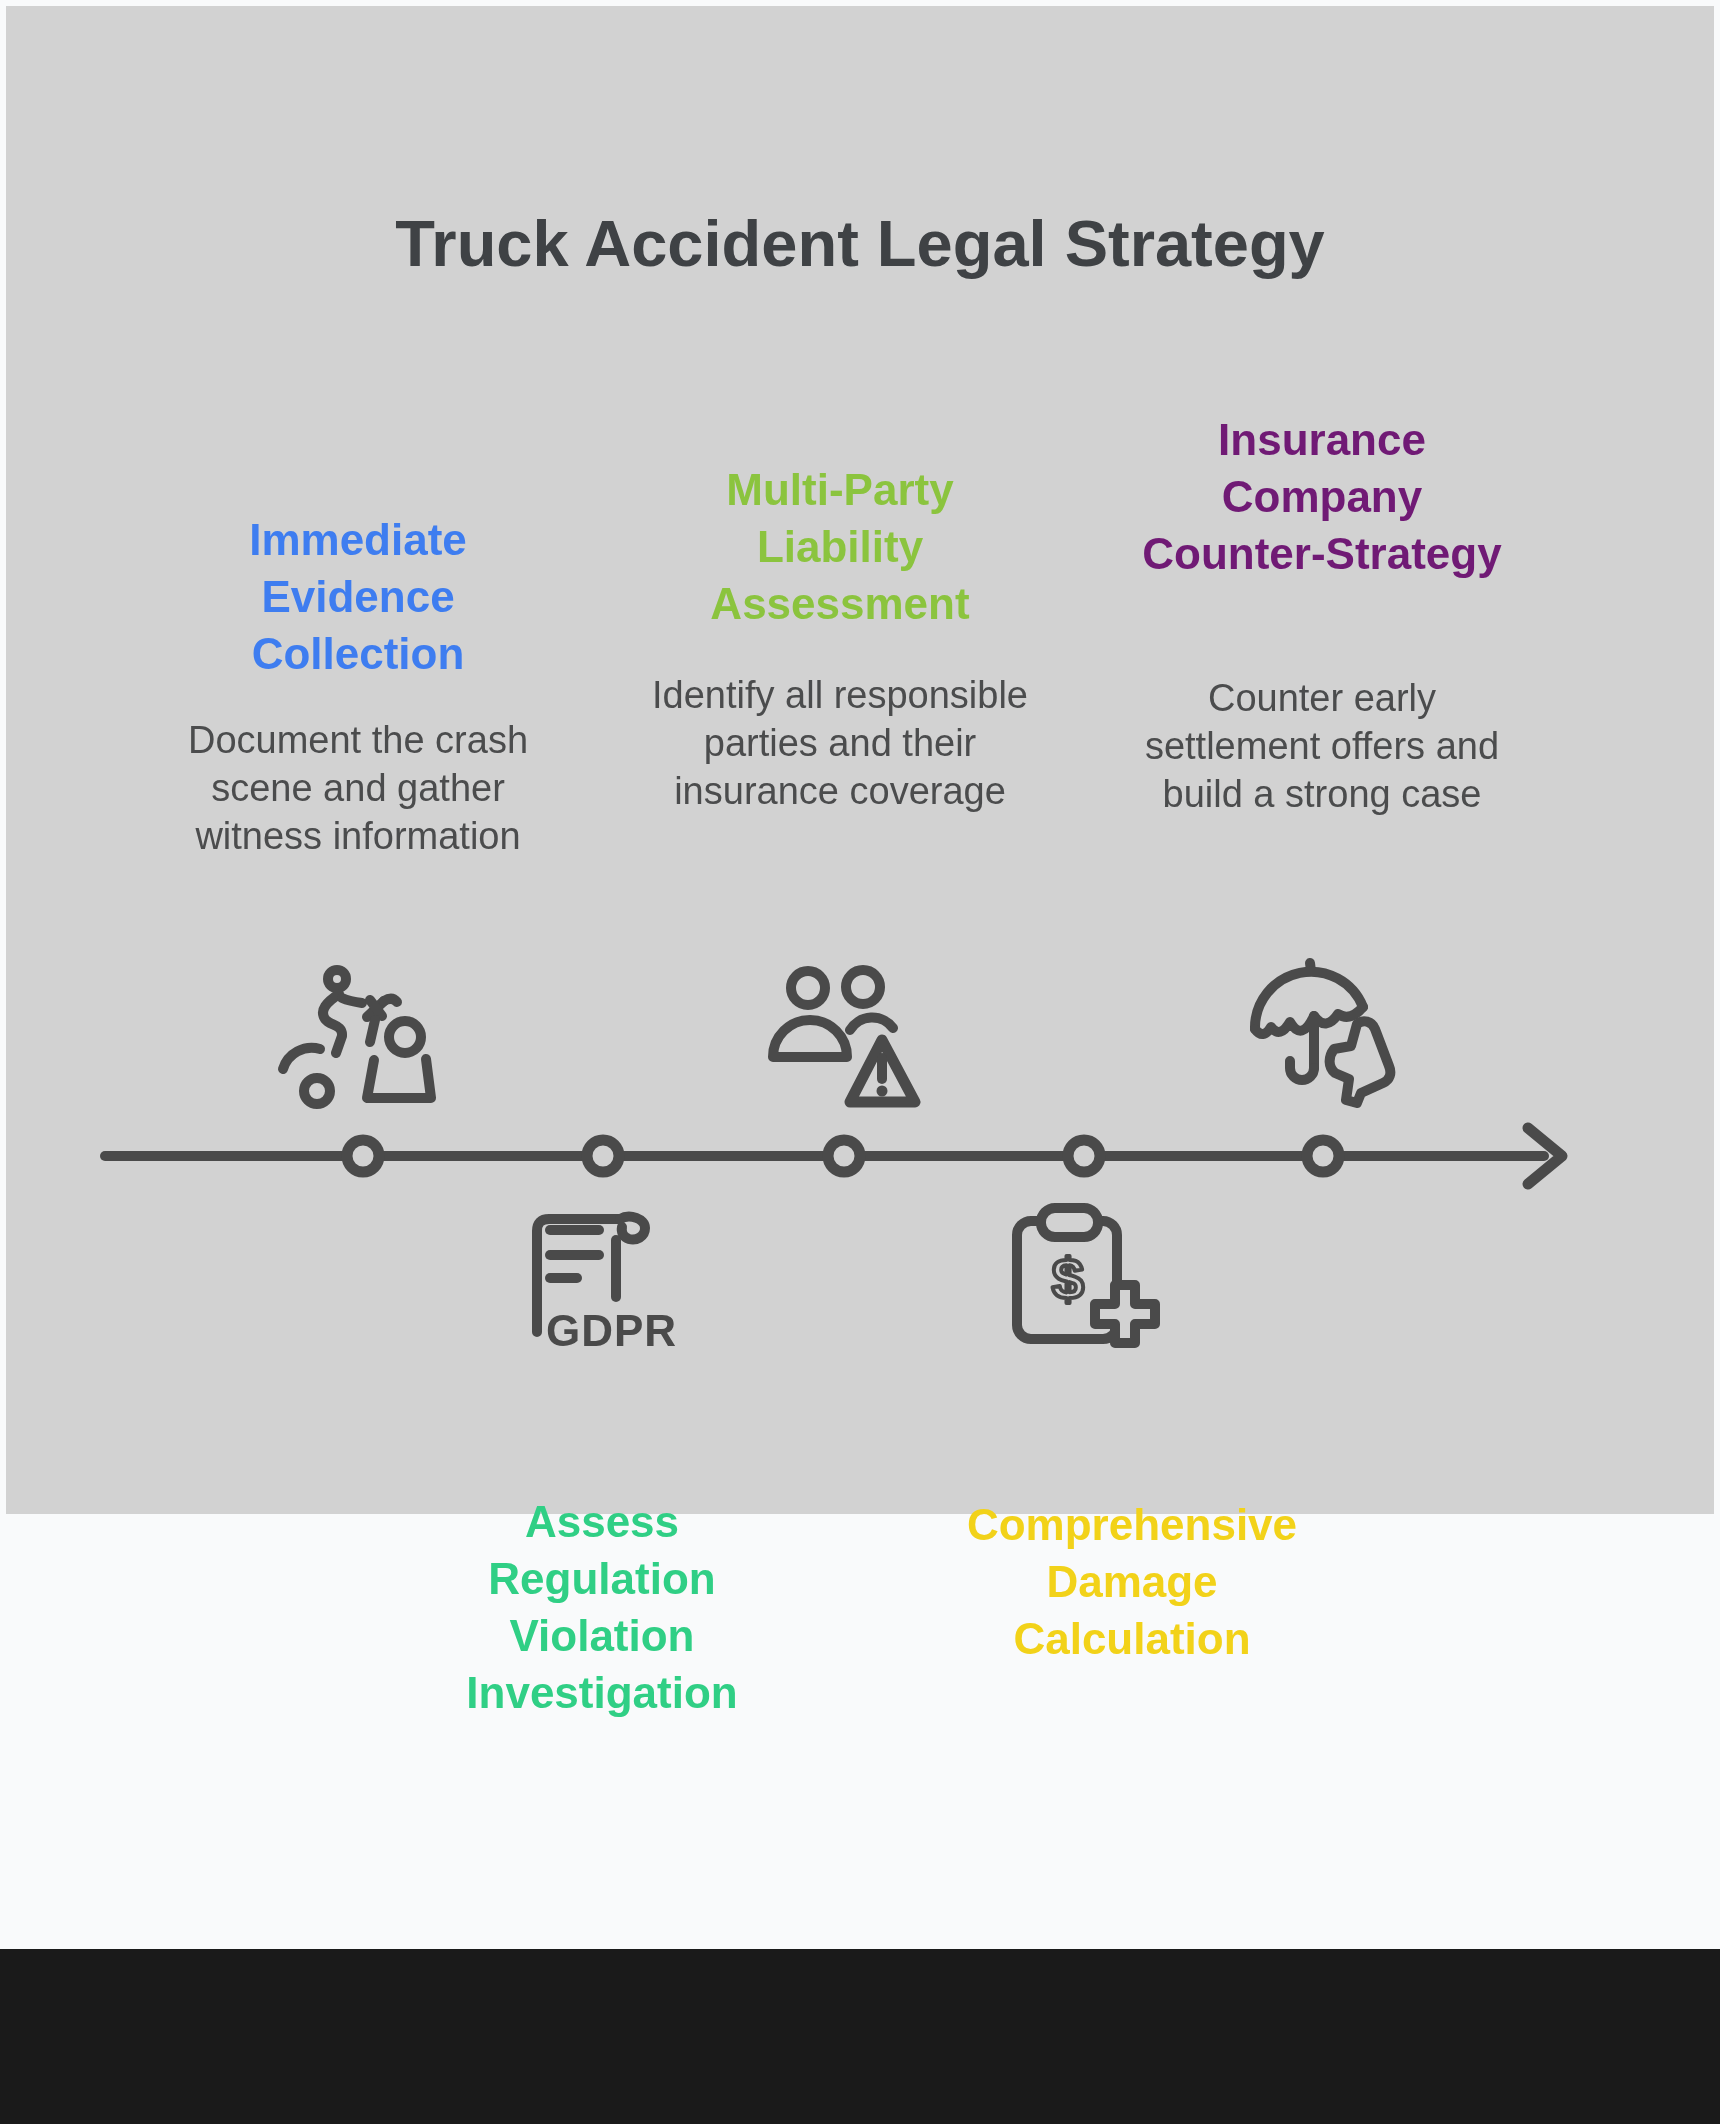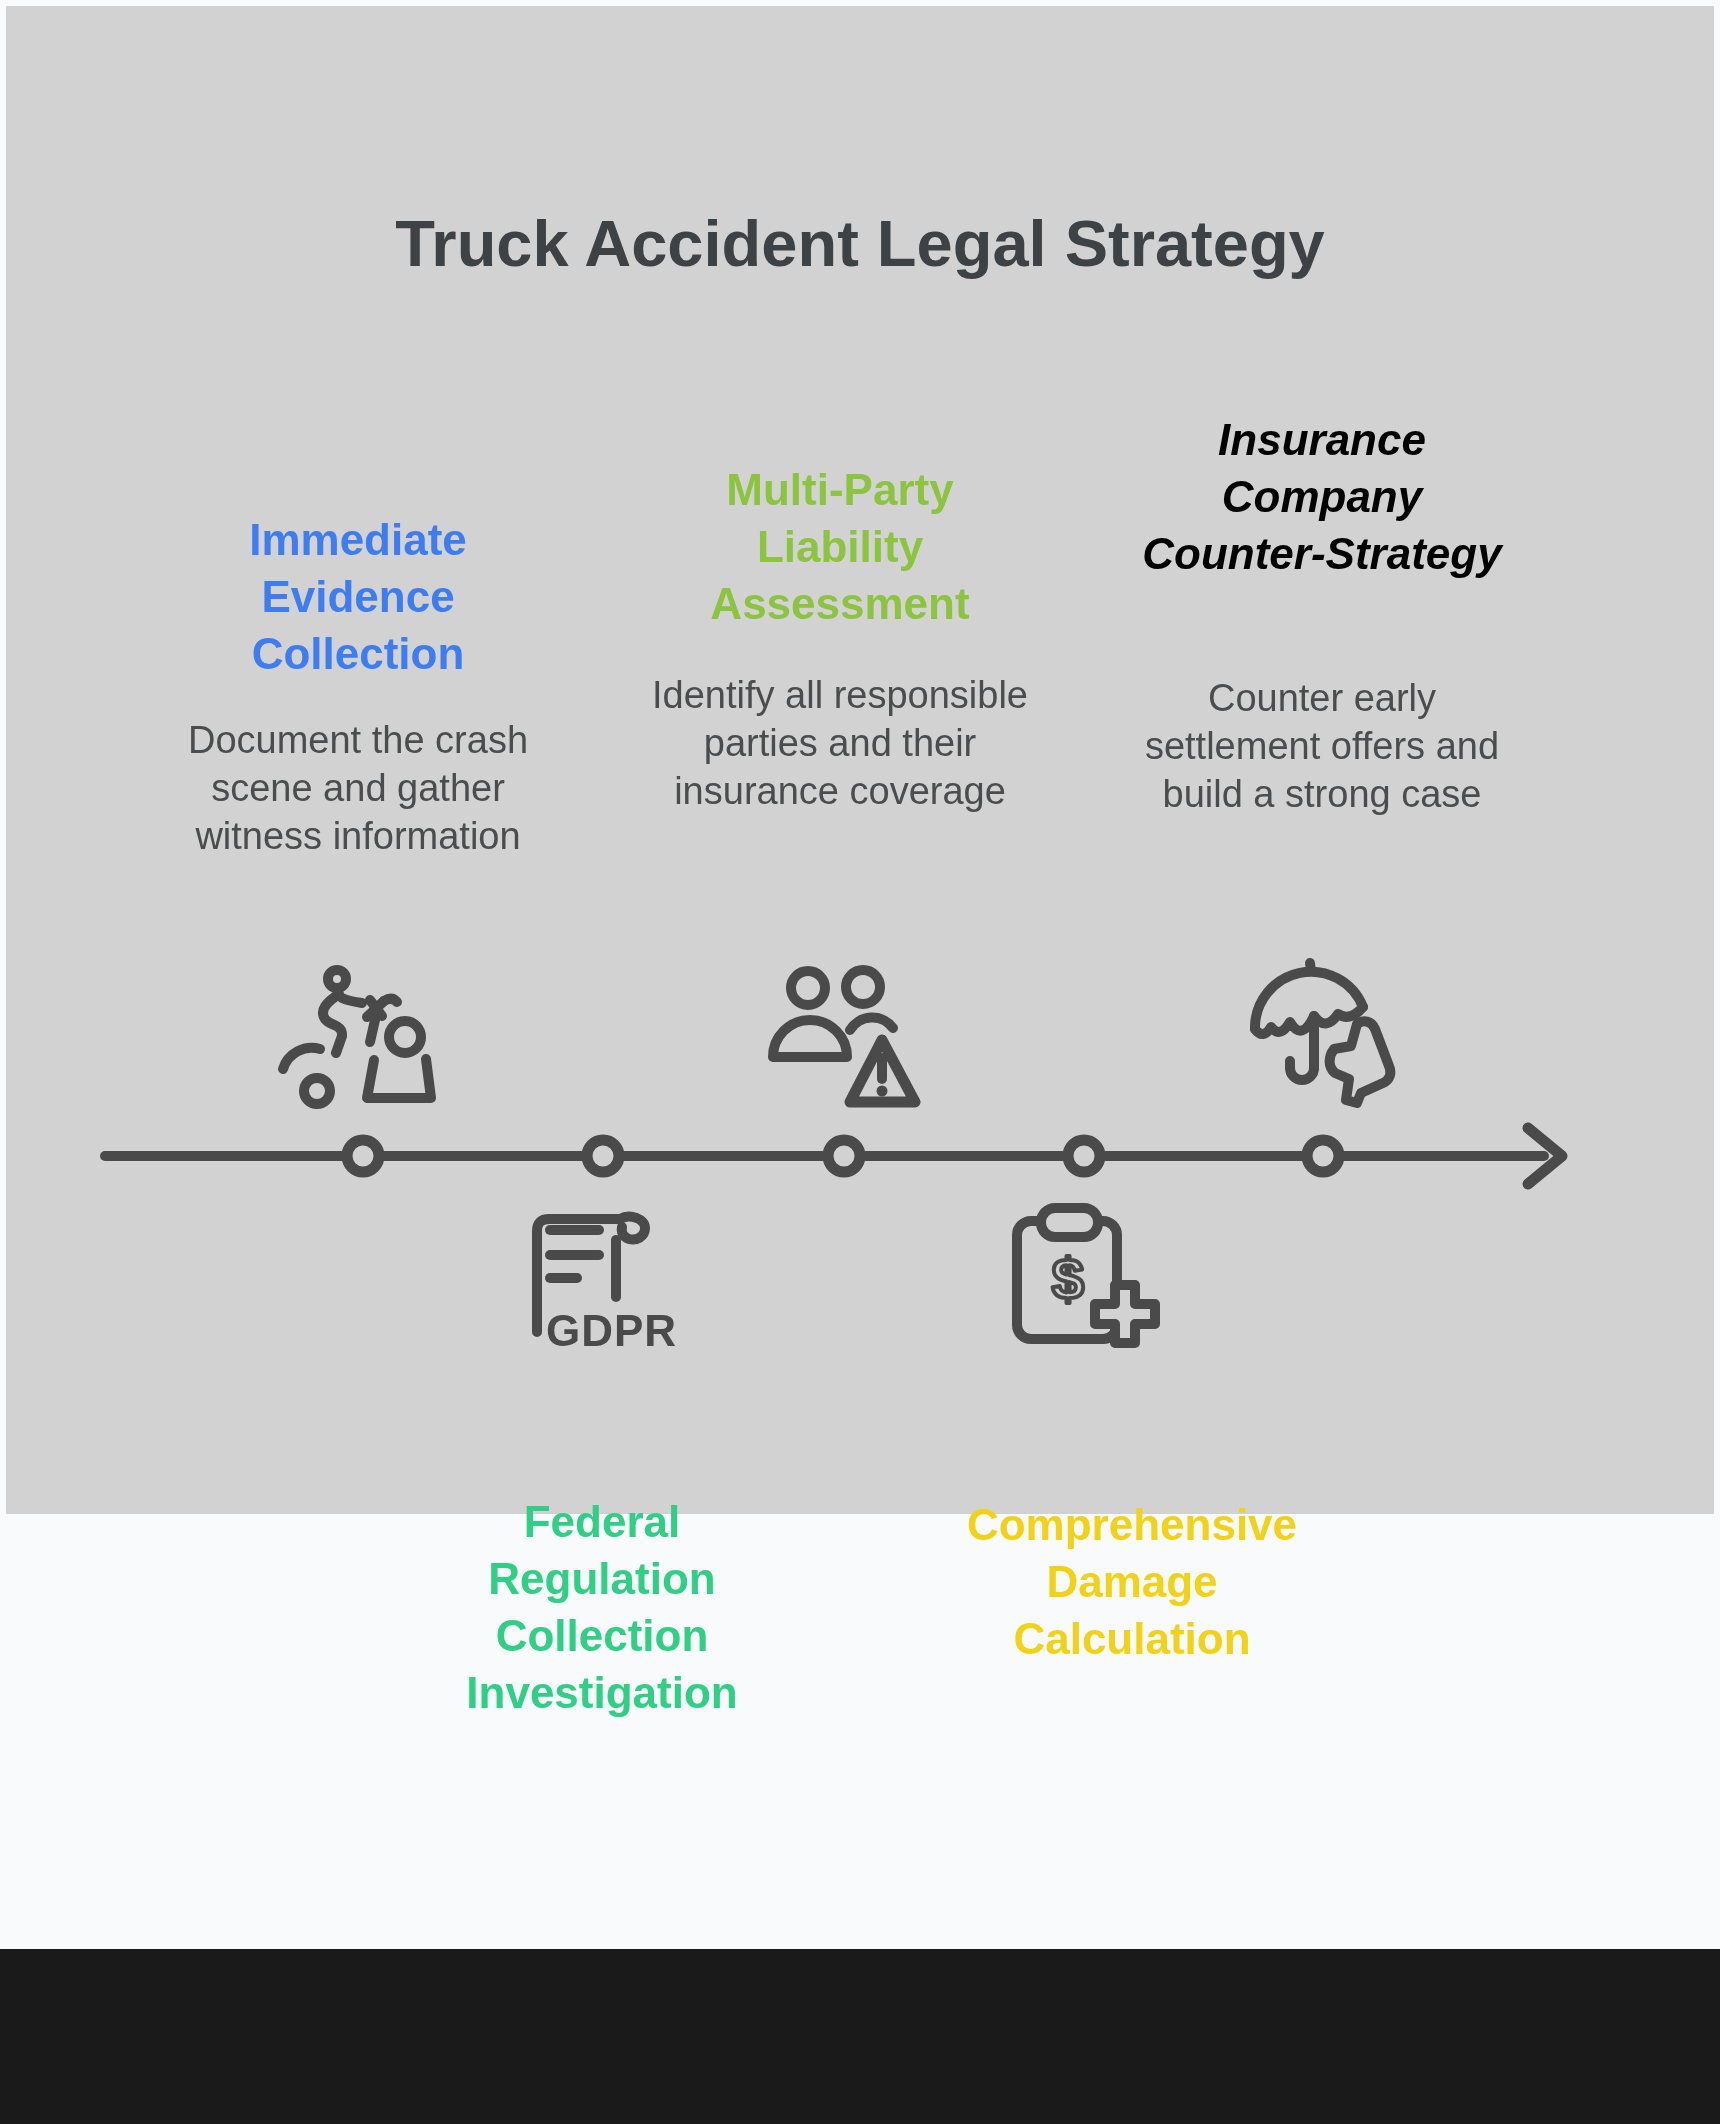--- a/index.html
+++ b/index.html
@@ -73,25 +73,25 @@
 
     <div class="step s2">
       <div class="heading" style="color: rgb(139, 196, 62);">Multi-Party Liability Assessment</div>
       <div class="desc">Identify all responsible parties and their insurance coverage</div>
     </div>
     <div class="step s1">
       <div class="heading" style="color: rgb(62, 125, 240);">Immediate Evidence Collection</div>
       <div class="desc">Document the crash scene and gather witness information</div>
     </div>
     <div class="step s3">
-      <div class="heading" style="color: #000000; font-style: italic;">Insurance Company Counter-Strategy</div>
+      <div class="heading" style="color: #701a75;">Insurance Company Counter-Strategy</div>
       <div class="desc">Counter early settlement offers and build a strong case</div>
     </div>
     <div class="step s4">
-      <div class="heading" style="color: rgb(48, 207, 133);">Federal Regulation Collection Investigation</div>
+      <div class="heading" style="color: rgb(48, 207, 133);">Assess Regulation Violation Investigation</div>
     </div>
     <div class="step s5">
       <div class="heading" style="color: rgb(242, 210, 25);">Comprehensive Damage Calculation</div>
     </div>
 
     <svg class="timeline-svg" width="1708" height="1943" viewBox="0 0 1708 1943" fill="none" stroke="#4a4a4a" stroke-width="10" stroke-linecap="round" stroke-linejoin="round">
       <line x1="99" y1="1150" x2="1538" y2="1150"></line>
       <polyline points="1522,1122 1556,1150 1522,1178" stroke-width="11"></polyline>
       <circle cx="357" cy="1150" r="16" fill="#d2d2d2" stroke-width="11"></circle>
       <circle cx="597" cy="1150" r="16" fill="#d2d2d2" stroke-width="11"></circle>

